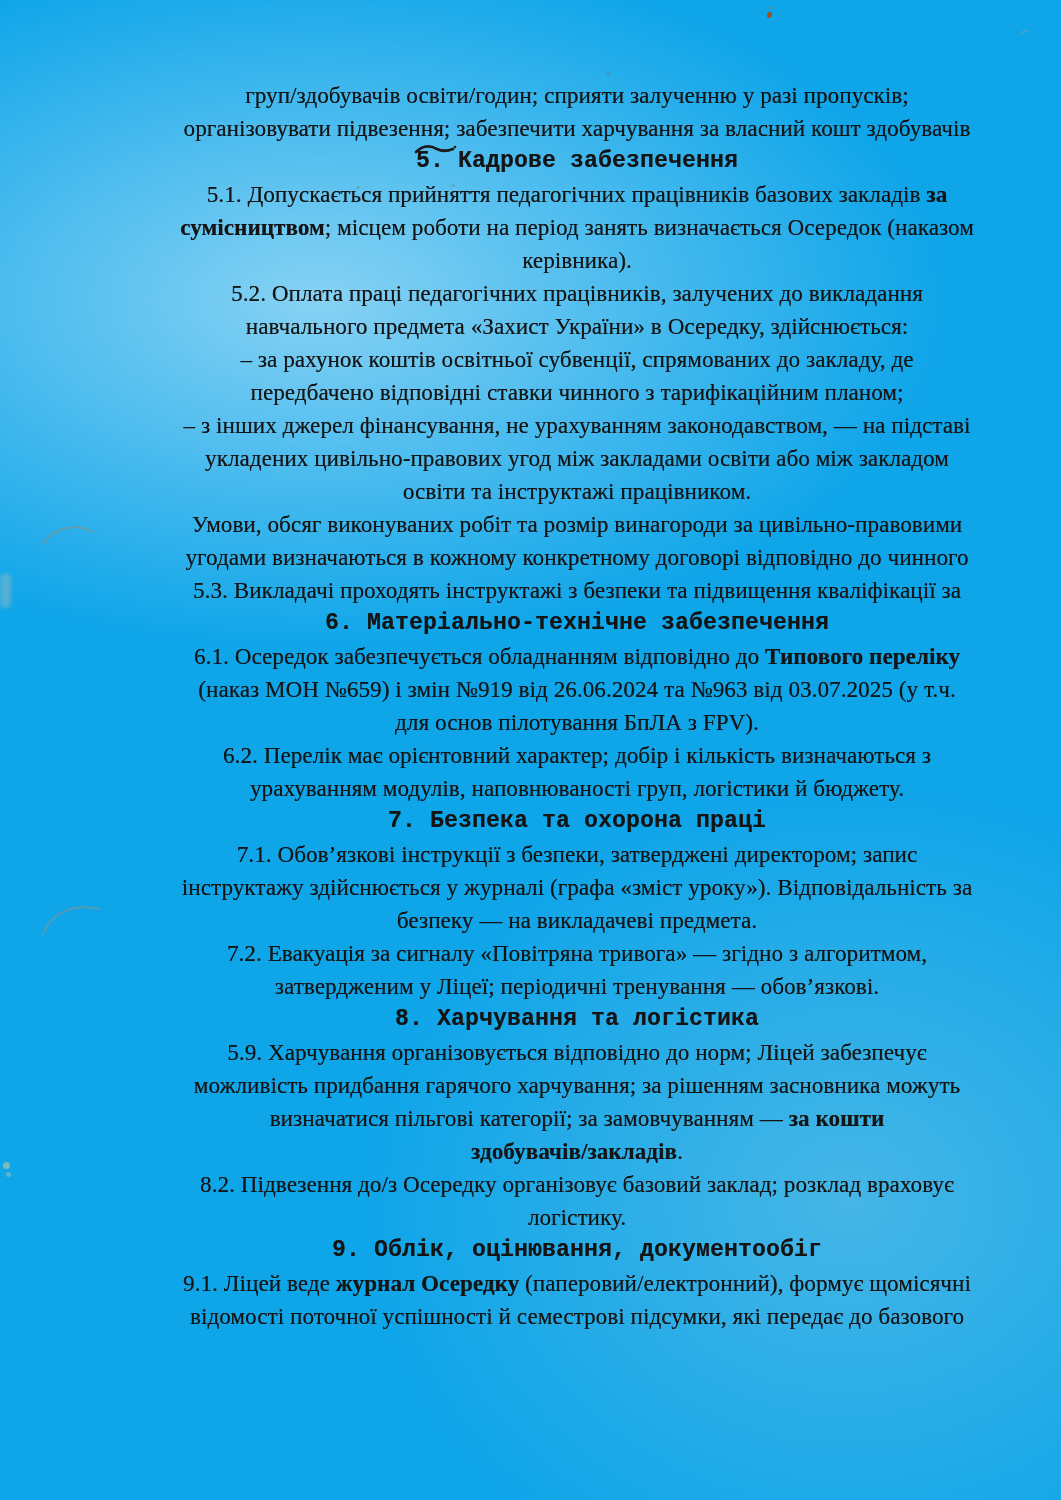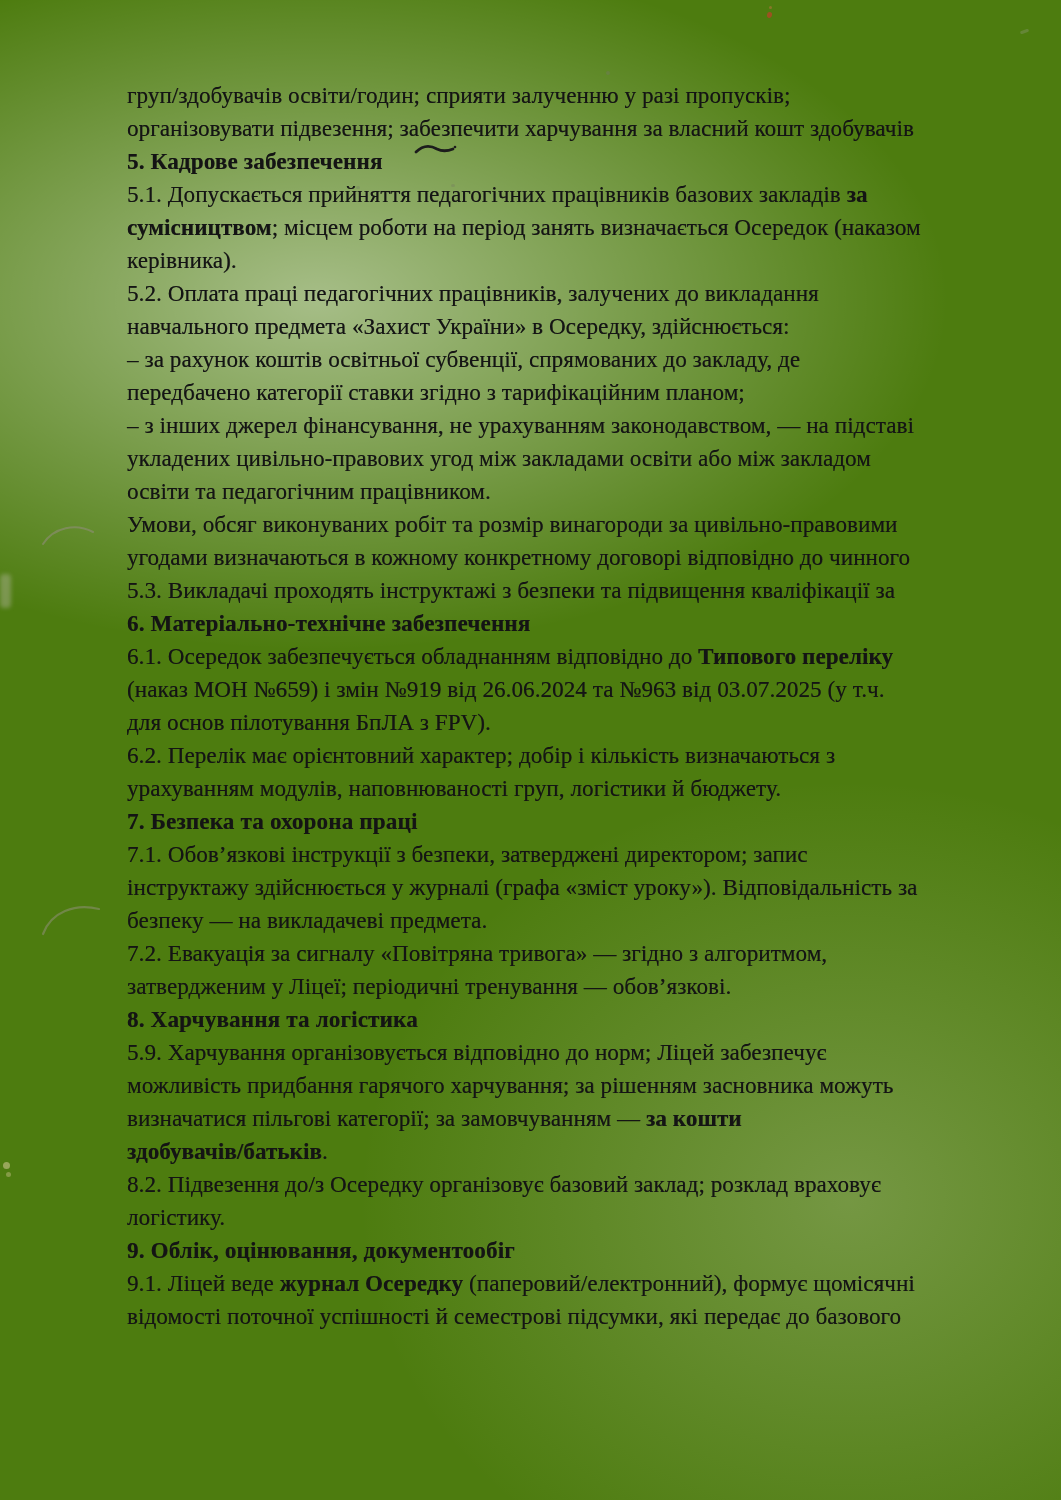--- a/index.html
+++ b/index.html
@@ -29,21 +29,21 @@
     text-shadow: 0.3px 0.3px 0.45px rgba(25,25,25,0.6);
     z-index: 2;
   }
   .line {
     white-space: nowrap;
     font-size: 23px;
     line-height: 33px;
     height: 33px;
     letter-spacing: 0.1px;
   }
-  .line.heading { font-weight: bold; letter-spacing: 0.2px; }
+  .line.heading { font-weight: bold; letter-spacing: 0.2px; font-family: Liberation Mono, monospace; }
   .b { font-weight: bold; }
 
   .artifact { position: absolute; z-index: 1; pointer-events: none; }
   .speck { border-radius: 50%; }
 
   .speck-orange-head { left: 767px; top: 12px; width: 5px; height: 6px; background: #9c5220; transform: rotate(12deg); }
   .speck-orange-tail { left: 769px; top: 6px;  width: 3px; height: 3px; background: rgba(186,116,62,0.55); }
 
   .speck-gray-1 { left: 606px; top: 71px;  width: 4px; height: 4px; background: rgba(120,118,112,0.35); }
   .speck-gray-2 { left: 1020px; top: 30px; width: 9px;  height: 3px; background: rgba(160,158,150,0.30); border-radius: 2px; transform: rotate(-20deg); }
@@ -56,21 +56,21 @@
   .arc-2 { left: 40px; top: 900px; width: 62px; height: 40px; }
 
   .edge-smudge { left: 0; top: 574px; width: 11px; height: 34px;
                  background: rgba(196,193,182,0.38); filter: blur(2px); border-radius: 4px; }
   .speck-yellow-1 { left: 3px; top: 1162px; width: 7px; height: 7px; background: rgba(214,202,152,0.55); }
   .speck-yellow-2 { left: 6px; top: 1172px; width: 5px; height: 5px; background: rgba(214,202,152,0.40); }
 </style>
 </head>
 <body>
 
-<div class="page" style="background: #4d7c0f; color: rgb(20, 20, 20);">
+<div class="page" style="background: #0ea5e9; color: rgb(20, 20, 20); text-align: center;">
 
   <div class="artifact speck speck-orange-tail"></div>
   <div class="artifact speck speck-orange-head"></div>
   <div class="artifact speck speck-gray-1"></div>
   <div class="artifact speck speck-gray-2"></div>
   <div class="artifact speck speck-gray-3"></div>
   <div class="artifact speck speck-gray-4"></div>
 
   <svg class="artifact pen-mark" viewBox="0 0 44 20">
     <path d="M2,12 C9,5 16,5 23,9 C29,12 34,11 39,9" fill="none" stroke="#1c1c1c" stroke-width="2.8" stroke-linecap="round"></path>
@@ -91,44 +91,44 @@
   <div class="doc" id="doc">
       <div class="line"><span>груп/здобувачів освіти/годин; сприяти залученню у разі пропусків;</span></div>
       <div class="line"><span>організовувати підвезення; забезпечити харчування за власний кошт здобувачів</span></div>
       <div class="line heading"><span class="b">5. Кадрове забезпечення</span></div>
       <div class="line"><span>5.1. Допускається прийняття педагогічних працівників базових закладів </span><span class="b">за</span></div>
       <div class="line"><span class="b">сумісництвом</span><span>; місцем роботи на період занять визначається Осередок (наказом</span></div>
       <div class="line"><span>керівника).</span></div>
       <div class="line"><span>5.2. Оплата праці педагогічних працівників, залучених до викладання</span></div>
       <div class="line"><span>навчального предмета «Захист України» в Осередку, здійснюється:</span></div>
       <div class="line"><span>– за рахунок коштів освітньої субвенції, спрямованих до закладу, де</span></div>
-      <div class="line"><span>передбачено категорії ставки згідно з тарифікаційним планом;</span></div>
+      <div class="line"><span>передбачено відповідні ставки чинного з тарифікаційним планом;</span></div>
       <div class="line"><span>– з інших джерел фінансування, не урахуванням законодавством, — на підставі</span></div>
       <div class="line"><span>укладених цивільно-правових угод між закладами освіти або між закладом</span></div>
-      <div class="line"><span>освіти та педагогічним працівником.</span></div>
+      <div class="line"><span>освіти та інструктажі працівником.</span></div>
       <div class="line"><span>Умови, обсяг виконуваних робіт та розмір винагороди за цивільно-правовими</span></div>
       <div class="line"><span>угодами визначаються в кожному конкретному договорі відповідно до чинного</span></div>
       <div class="line"><span>5.3. Викладачі проходять інструктажі з безпеки та підвищення кваліфікації за</span></div>
       <div class="line heading"><span class="b">6. Матеріально-технічне забезпечення</span></div>
       <div class="line"><span>6.1. Осередок забезпечується обладнанням відповідно до </span><span class="b">Типового переліку</span></div>
       <div class="line"><span>(наказ МОН №659) і змін №919 від 26.06.2024 та №963 від 03.07.2025 (у т.ч.</span></div>
       <div class="line"><span>для основ пілотування БпЛА з FPV).</span></div>
       <div class="line"><span>6.2. Перелік має орієнтовний характер; добір і кількість визначаються з</span></div>
       <div class="line"><span>урахуванням модулів, наповнюваності груп, логістики й бюджету.</span></div>
       <div class="line heading"><span class="b">7. Безпека та охорона праці</span></div>
       <div class="line"><span>7.1. Обов’язкові інструкції з безпеки, затверджені директором; запис</span></div>
       <div class="line"><span>інструктажу здійснюється у журналі (графа «зміст уроку»). Відповідальність за</span></div>
       <div class="line"><span>безпеку — на викладачеві предмета.</span></div>
       <div class="line"><span>7.2. Евакуація за сигналу «Повітряна тривога» — згідно з алгоритмом,</span></div>
       <div class="line"><span>затвердженим у Ліцеї; періодичні тренування — обов’язкові.</span></div>
       <div class="line heading"><span class="b">8. Харчування та логістика</span></div>
       <div class="line"><span>5.9. Харчування організовується відповідно до норм; Ліцей забезпечує</span></div>
       <div class="line"><span>можливість придбання гарячого харчування; за рішенням засновника можуть</span></div>
       <div class="line"><span>визначатися пільгові категорії; за замовчуванням — </span><span class="b">за кошти</span></div>
-      <div class="line"><span class="b">здобувачів/батьків</span><span>.</span></div>
+      <div class="line"><span class="b">здобувачів/закладів</span><span>.</span></div>
       <div class="line"><span>8.2. Підвезення до/з Осередку організовує базовий заклад; розклад враховує</span></div>
       <div class="line"><span>логістику.</span></div>
       <div class="line heading"><span class="b">9. Облік, оцінювання, документообіг</span></div>
       <div class="line"><span>9.1. Ліцей веде </span><span class="b">журнал Осередку</span><span> (паперовий/електронний), формує щомісячні</span></div>
       <div class="line"><span>відомості поточної успішності й семестрові підсумки, які передає до базового</span></div>
     </div>
 
 </div>
 
 </body></html>

